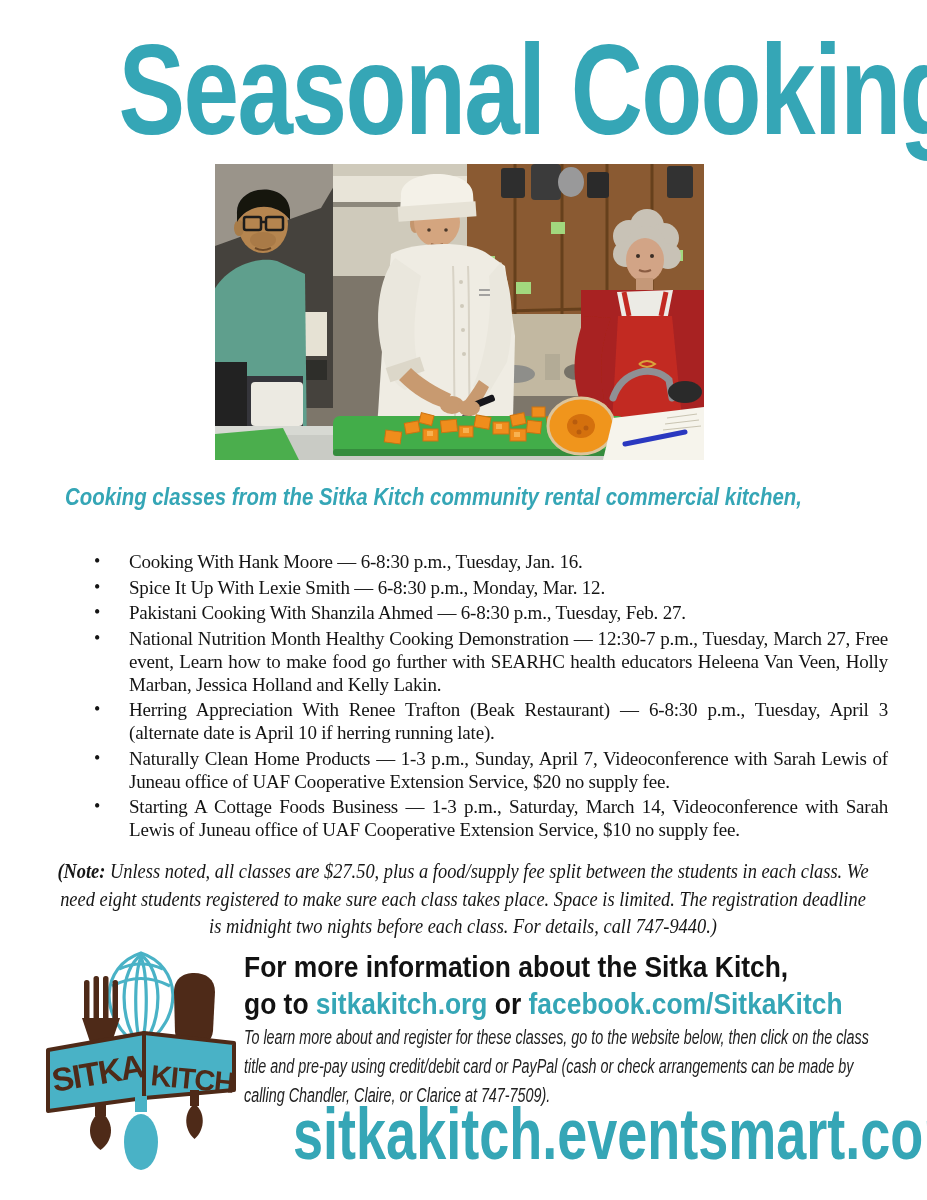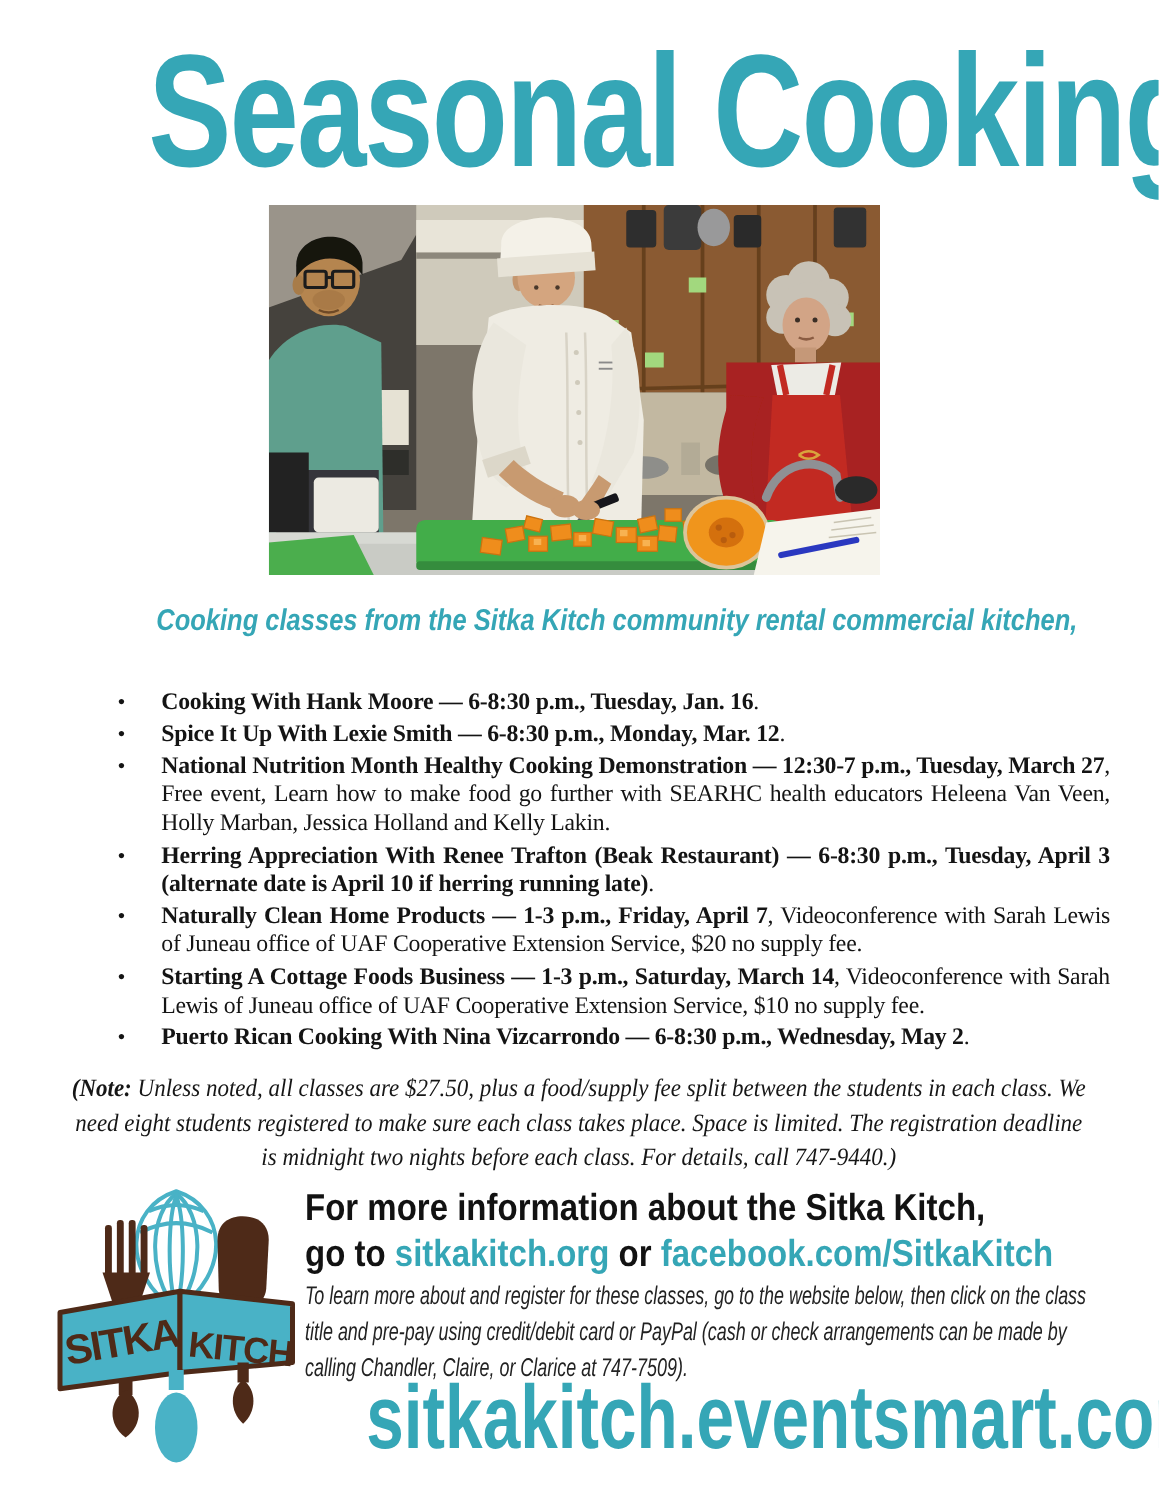--- a/index.html
+++ b/index.html
@@ -10,33 +10,33 @@
   
   .title{
     position:absolute;top:26px;left:0;width:100%;text-align:center;
     font-size:128px;font-weight:bold;line-height:1;color:#35a6b6;letter-spacing:-2px;
   }
   .title .squeeze{display:inline-block;transform:scaleX(.78);transform-origin:50% 50%;white-space:nowrap;}
   
   .photo{position:absolute;left:215px;top:164px;width:489px;height:296px;overflow:hidden;}
   
   .subtitle{
-    position:absolute;top:481px;left:0;width:100%;text-align:right;
+    position:absolute;top:481px;left:0;width:100%;text-align:left;
     color:#35a6b6;font-weight:bold;font-style:italic;font-size:24px;line-height:31px;
   }
   .subtitle .squeeze{display:inline-block;transform:scaleX(.85);transform-origin:50% 50%;white-space:nowrap;}
   
   .classes{
     position:absolute;left:92px;top:550px;width:796px;margin:0;padding:0;list-style:none;
     font-family:"Liberation Serif",serif;font-size:19px;line-height:23px;
     text-align:justify;color:#141414;letter-spacing:-0.2px;
   }
   .classes li{position:relative;padding-left:37px;margin-bottom:2.5px;}
   .classes li::before{content:"\2022";position:absolute;left:2px;top:0;font-size:18px;}
-  .seg-b{font-weight:bold;}
+  .seg-b{font-weight:normal;}
   
   .note{
     position:absolute;left:18px;top:858px;width:890px;margin:0;text-align:center;
     font-family:"Liberation Serif",serif;font-style:italic;font-size:20px;line-height:27.5px;
     color:#161616;transform:scaleX(.92);transform-origin:50% 0;
   }
   .note .seg-b{font-weight:bold;}
   
   .logo{position:absolute;left:40px;top:946px;width:202px;height:234px;}
   .heading{
@@ -215,25 +215,25 @@
     </svg>
   </div>
 
   <div class="subtitle">
     <div><span class="squeeze">Cooking classes from the Sitka Kitch community rental commercial kitchen,</span></div>
   </div>
 
   <ul class="classes">
     <li><span class="seg-b">Cooking With Hank Moore — 6-8:30 p.m., Tuesday, Jan. 16</span><span>.</span></li>
     <li><span class="seg-b">Spice It Up With Lexie Smith — 6-8:30 p.m., Monday, Mar. 12</span><span>.</span></li>
+    <li><span class="seg-b">Pakistani Cooking With Shanzila Ahmed — 6-8:30 p.m., Tuesday, Feb. 27</span><span>.</span></li>
     <li><span class="seg-b">National Nutrition Month Healthy Cooking Demonstration — 12:30-7 p.m., Tuesday, March 27</span><span>, Free event, Learn how to make food go further with SEARHC health educators Heleena Van Veen, Holly Marban, Jessica Holland and Kelly Lakin.</span></li>
     <li><span class="seg-b">Herring Appreciation With Renee Trafton (Beak Restaurant) — 6-8:30 p.m., Tuesday, April 3 (alternate date is April 10 if herring running late)</span><span>.</span></li>
-    <li><span class="seg-b">Naturally Clean Home Products — 1-3 p.m., Friday, April 7</span><span>, Videoconference with Sarah Lewis of Juneau office of UAF Cooperative Extension Service, $20 no supply fee.</span></li>
+    <li><span class="seg-b">Naturally Clean Home Products — 1-3 p.m., Sunday, April 7</span><span>, Videoconference with Sarah Lewis of Juneau office of UAF Cooperative Extension Service, $20 no supply fee.</span></li>
     <li><span class="seg-b">Starting A Cottage Foods Business — 1-3 p.m., Saturday, March 14</span><span>, Videoconference with Sarah Lewis of Juneau office of UAF Cooperative Extension Service, $10 no supply fee.</span></li>
-    <li><span class="seg-b">Puerto Rican Cooking With Nina Vizcarrondo — 6-8:30 p.m., Wednesday, May 2</span><span>.</span></li>
   </ul>
 
   <p class="note"><span class="seg-b">(Note:</span><span> Unless noted, all classes are $27.50, plus a food/supply fee split between the students in each class. We need eight students registered to make sure each class takes place. Space is limited. The registration deadline is midnight two nights before each class. For details, call 747-9440.)</span></p>
 
   <div class="logo">
     <svg width="202" height="234" viewBox="0 0 202 234">
       <g fill="none" stroke="#49b2c6" stroke-width="3.2">
         <path d="M101,102 C56,72 61,20 101,7 C141,20 146,72 101,102"></path>
         <path d="M101,102 C77,72 80,24 101,9 C122,24 125,72 101,102"></path>
         <path d="M101,102 C93,72 95,26 101,11 C107,26 109,72 101,102"></path>

